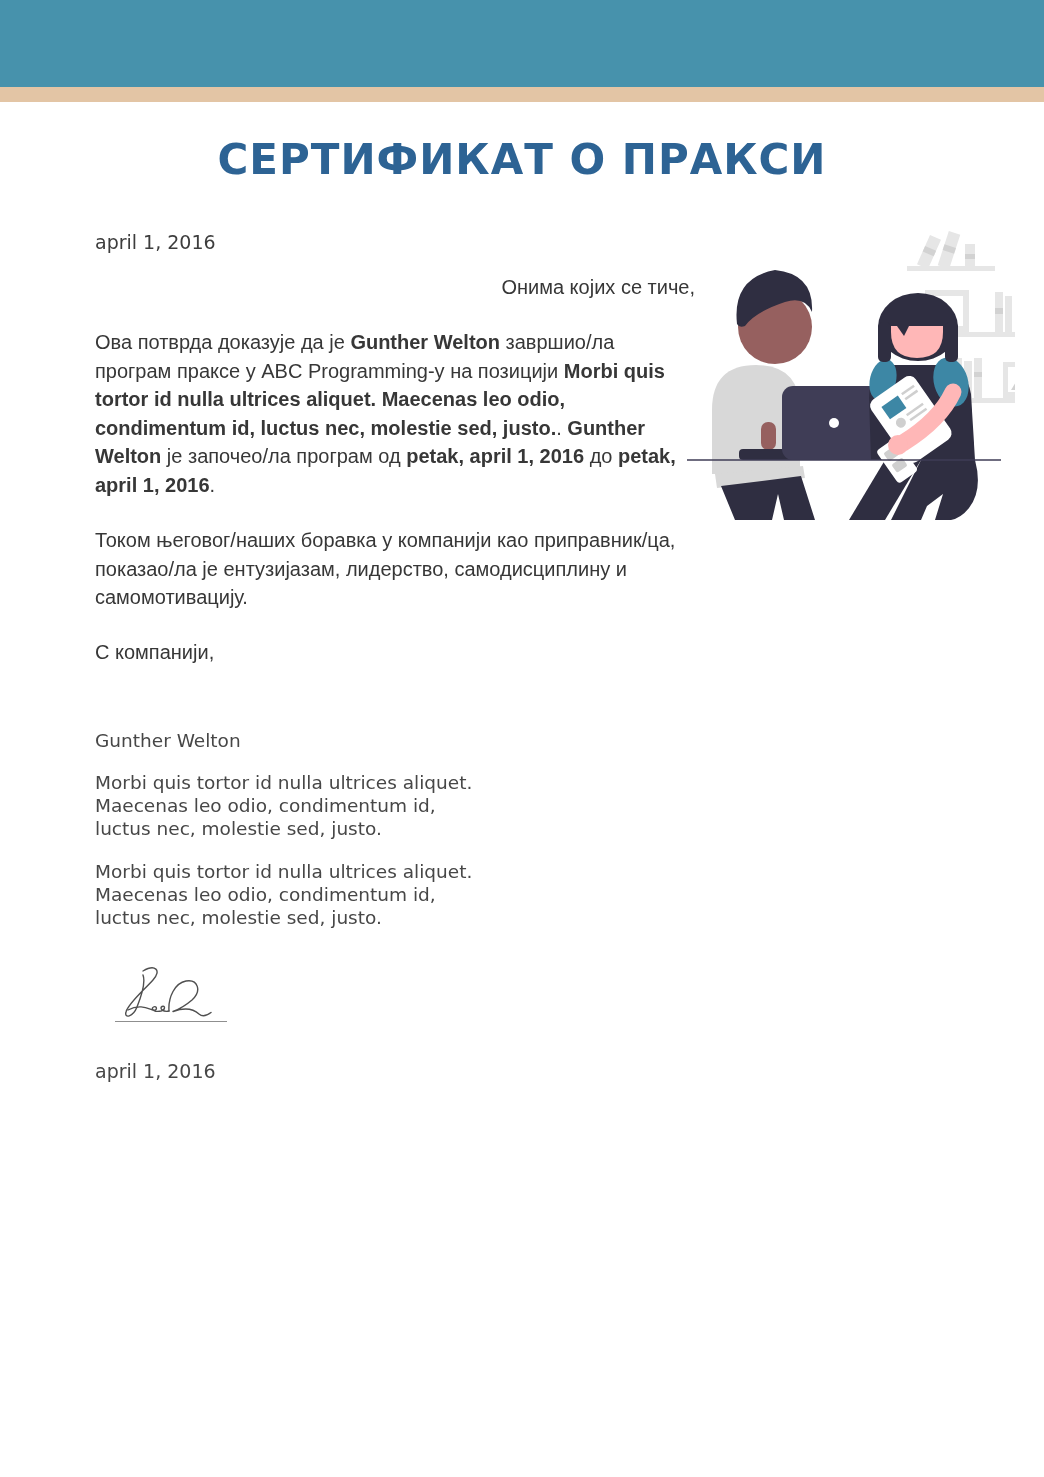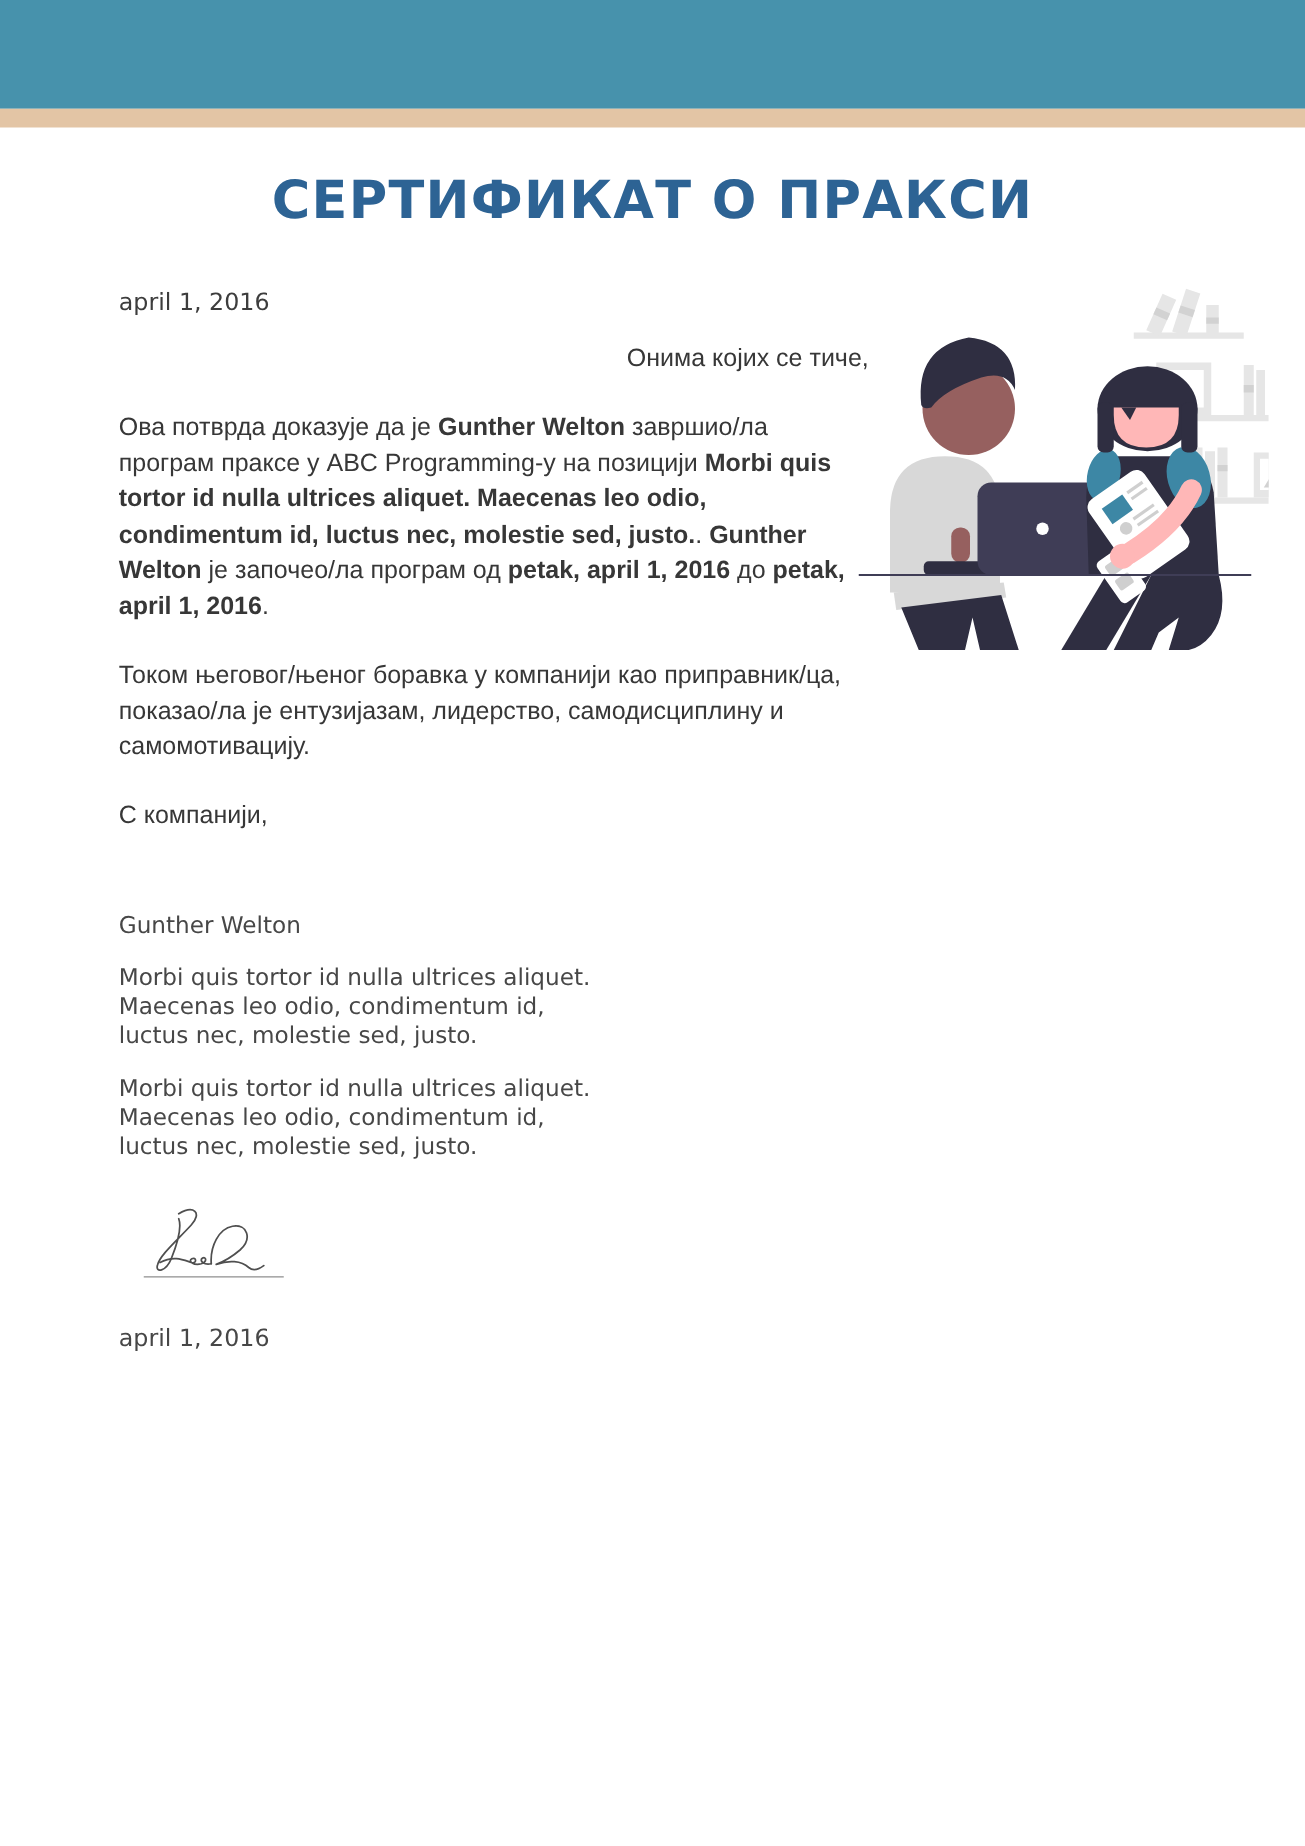--- a/index.html
+++ b/index.html
@@ -87,21 +87,21 @@
 
 <div class="header-band"></div>
 <div class="header-stripe"></div>
 
 <h1 class="cert-title">СЕРТИФИКАТ О ПРАКСИ</h1>
 
 <div class="letter">
   <p class="date-top geo">april 1, 2016</p>
   <p class="salutation">Онима којих се тиче,</p>
   <p class="para p1"><span>Ова потврда доказује да је </span><b>Gunther Welton</b><span> завршио/ла програм праксе у ABC Programming-у на позицији </span><b>Morbi quis tortor id nulla ultrices aliquet. Maecenas leo odio, condimentum id, luctus nec, molestie sed, justo.</b><span>. </span><b>Gunther Welton</b><span> је започео/ла програм од </span><b>petak, april 1, 2016</b><span> до </span><b>petak, april 1, 2016</b><span>.</span></p>
-  <p class="para p2">Током његовог/њеног боравка у компанији као приправник/ца, показао/ла је ентузијазам, лидерство, самодисциплину и самомотивацију.</p>
+  <p class="para p2">Током његовог/наших боравка у компанији као приправник/ца, показао/ла је ентузијазам, лидерство, самодисциплину и самомотивацију.</p>
   <p class="closing">С компанији,</p>
 
   <div class="sig-block">
     <p class="signatory-name">Gunther Welton</p>
     <p class="position-para">Morbi quis tortor id nulla ultrices aliquet. Maecenas leo odio, condimentum id, luctus nec, molestie sed, justo.</p>
     <p class="position-para last">Morbi quis tortor id nulla ultrices aliquet. Maecenas leo odio, condimentum id, luctus nec, molestie sed, justo.</p>
 
     <div class="signature-wrap">
       <svg width="112" height="55" viewBox="0 0 112 55" aria-hidden="true">
         <path class="s-sign" d="M 28,5 C 40,-2 47,4 38,14 C 26,27 13,38 11,46 C 9,53 18,51 22,41 C 26,31 31,17 28,9"></path>

